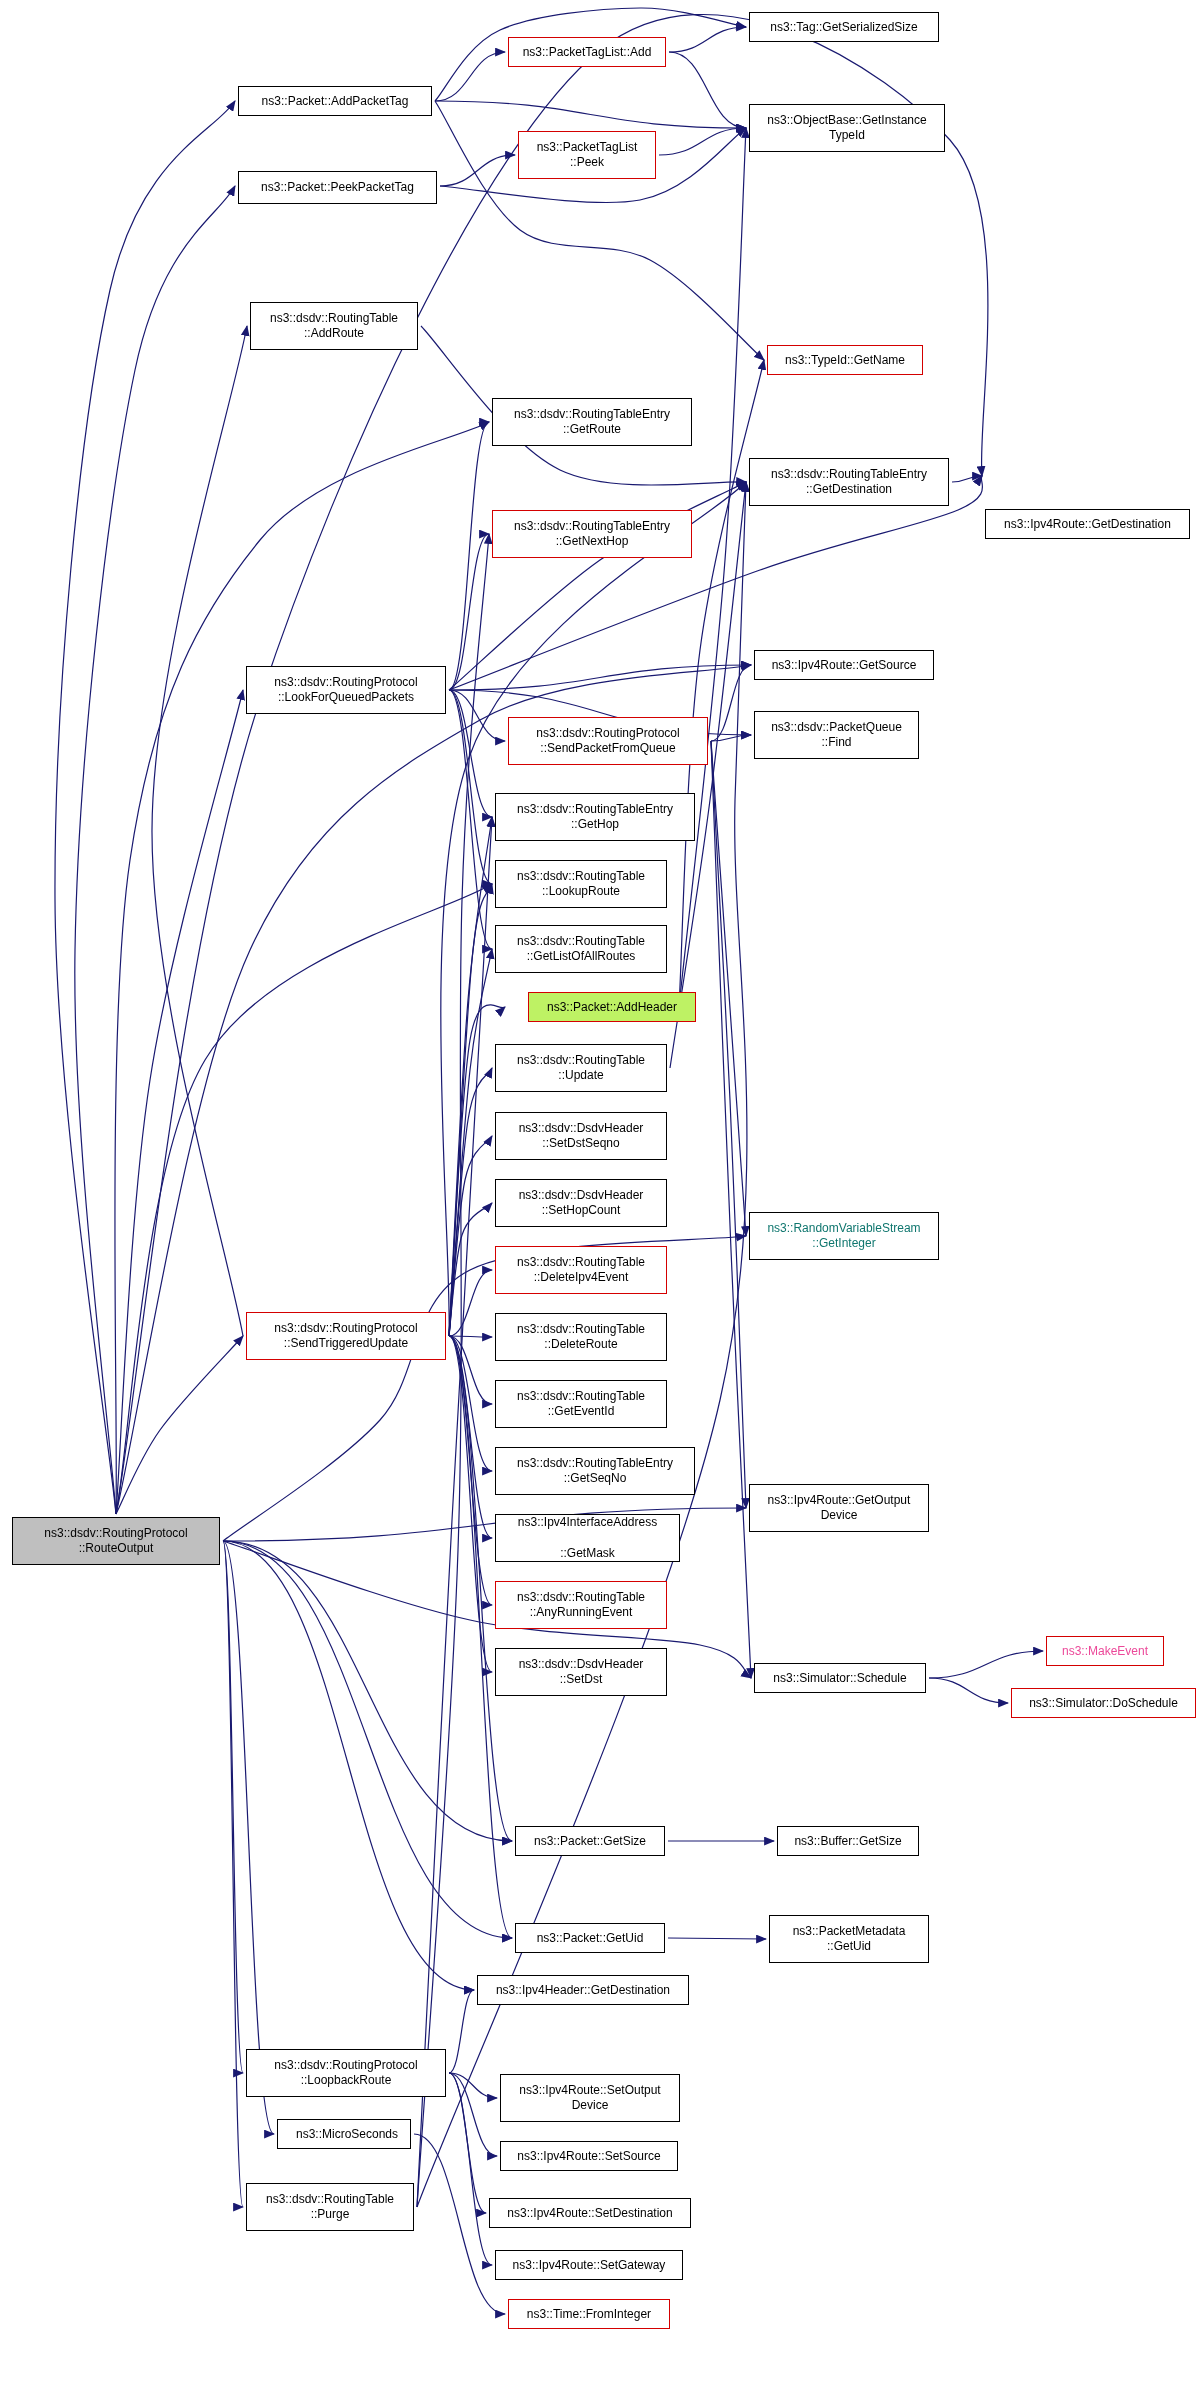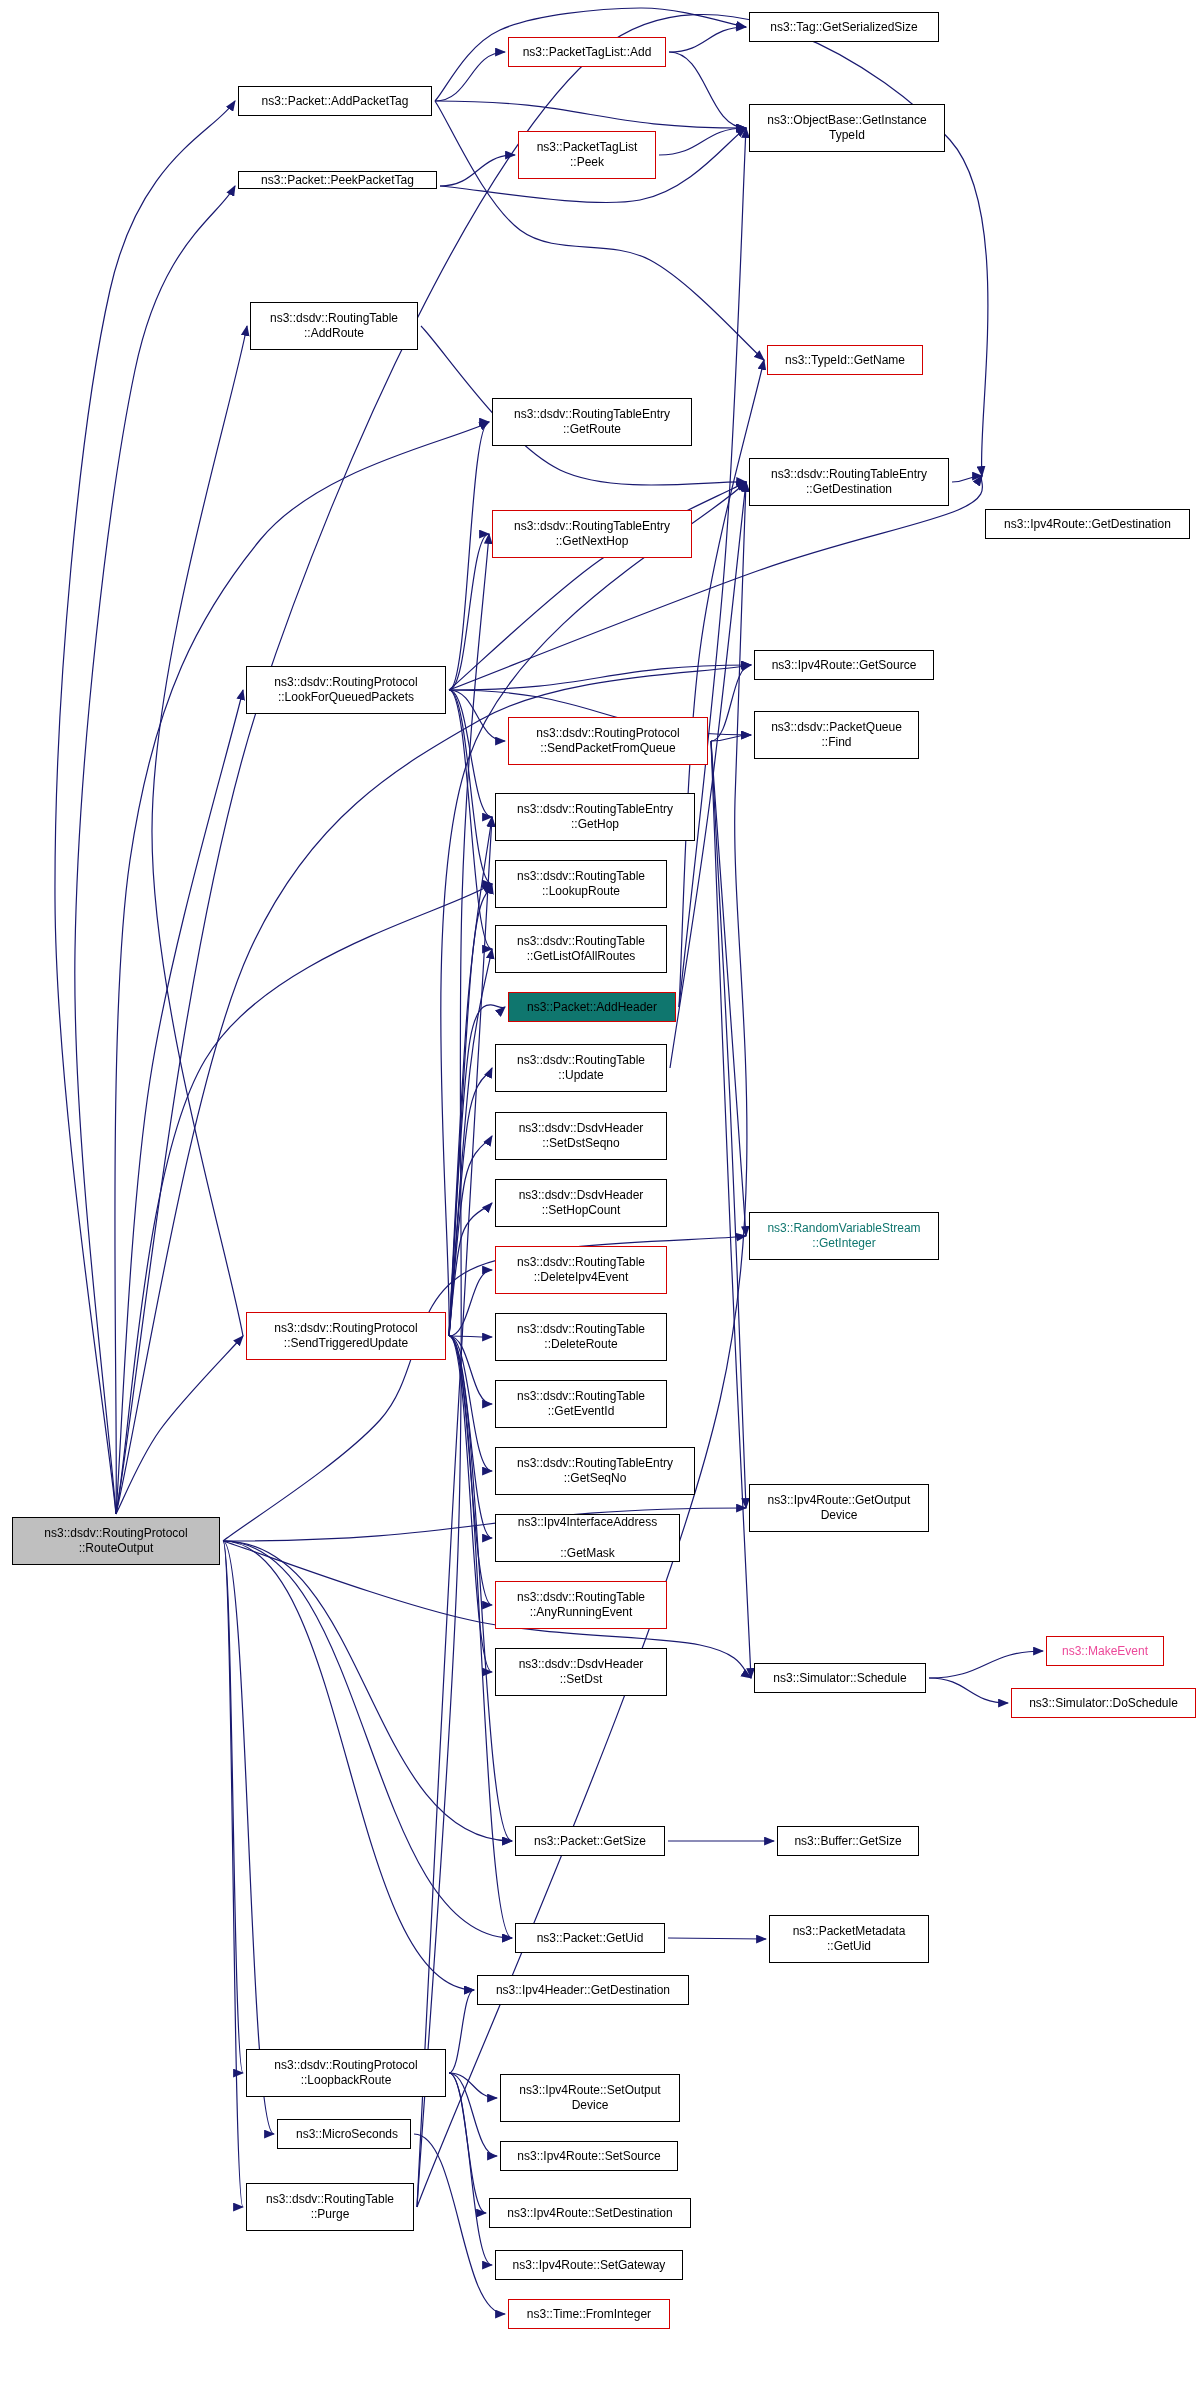--- a/index.html
+++ b/index.html
@@ -112,21 +112,21 @@
       <div>ns3::Packet::AddPacketTag</div>
     </div>
     <div class="node" style="left: 749px; top: 104px; width: 196px; height: 48px; border-color: rgb(0, 0, 0); background: rgb(255, 255, 255); color: rgb(0, 0, 0); text-align: right;">
       <div>ns3::ObjectBase::GetInstance</div>
       <div>TypeId</div>
     </div>
     <div class="node red" style="left: 518px; top: 131px; width: 138px; height: 48px; border-color: rgb(212, 0, 0); background: rgb(255, 255, 255); color: rgb(0, 0, 0);">
       <div>ns3::PacketTagList</div>
       <div>::Peek</div>
     </div>
-    <div class="node" style="left: 238px; top: 171px; width: 199px; height: 18px; border-color: rgb(0, 0, 0); background: rgb(255, 255, 255); color: rgb(0, 0, 0);">
+    <div class="node" style="left: 238px; top: 171px; width: 199px; height: 33px; border-color: rgb(0, 0, 0); background: rgb(255, 255, 255); color: rgb(0, 0, 0);">
       <div>ns3::Packet::PeekPacketTag</div>
     </div>
     <div class="node" style="left: 250px; top: 302px; width: 168px; height: 48px; border-color: rgb(0, 0, 0); background: rgb(255, 255, 255); color: rgb(0, 0, 0);">
       <div>ns3::dsdv::RoutingTable</div>
       <div>::AddRoute</div>
     </div>
     <div class="node red" style="left: 767px; top: 345px; width: 156px; height: 30px; border-color: rgb(212, 0, 0); background: rgb(255, 255, 255); color: rgb(0, 0, 0);">
       <div>ns3::TypeId::GetName</div>
     </div>
     <div class="node" style="left: 492px; top: 398px; width: 200px; height: 48px; border-color: rgb(0, 0, 0); background: rgb(255, 255, 255); color: rgb(0, 0, 0);">
@@ -164,21 +164,21 @@
       <div>::GetHop</div>
     </div>
     <div class="node" style="left: 495px; top: 860px; width: 172px; height: 48px; border-color: rgb(0, 0, 0); background: rgb(255, 255, 255); color: rgb(0, 0, 0);">
       <div>ns3::dsdv::RoutingTable</div>
       <div>::LookupRoute</div>
     </div>
     <div class="node" style="left: 495px; top: 925px; width: 172px; height: 48px; border-color: rgb(0, 0, 0); background: rgb(255, 255, 255); color: rgb(0, 0, 0);">
       <div>ns3::dsdv::RoutingTable</div>
       <div>::GetListOfAllRoutes</div>
     </div>
-    <div class="node red" style="left: 508px; top: 992px; width: 168px; height: 30px; border-color: rgb(212, 0, 0); background: #0f766e; color: rgb(0, 0, 0);">
+    <div class="node red" style="left: 528px; top: 992px; width: 168px; height: 30px; border-color: rgb(212, 0, 0); background: #bef264; color: rgb(0, 0, 0);">
       <div>ns3::Packet::AddHeader</div>
     </div>
     <div class="node" style="left: 495px; top: 1044px; width: 172px; height: 48px; border-color: rgb(0, 0, 0); background: rgb(255, 255, 255); color: rgb(0, 0, 0);">
       <div>ns3::dsdv::RoutingTable</div>
       <div>::Update</div>
     </div>
     <div class="node" style="left: 495px; top: 1112px; width: 172px; height: 48px; border-color: rgb(0, 0, 0); background: rgb(255, 255, 255); color: rgb(0, 0, 0);">
       <div>ns3::dsdv::DsdvHeader</div>
       <div>::SetDstSeqno</div>
     </div>

